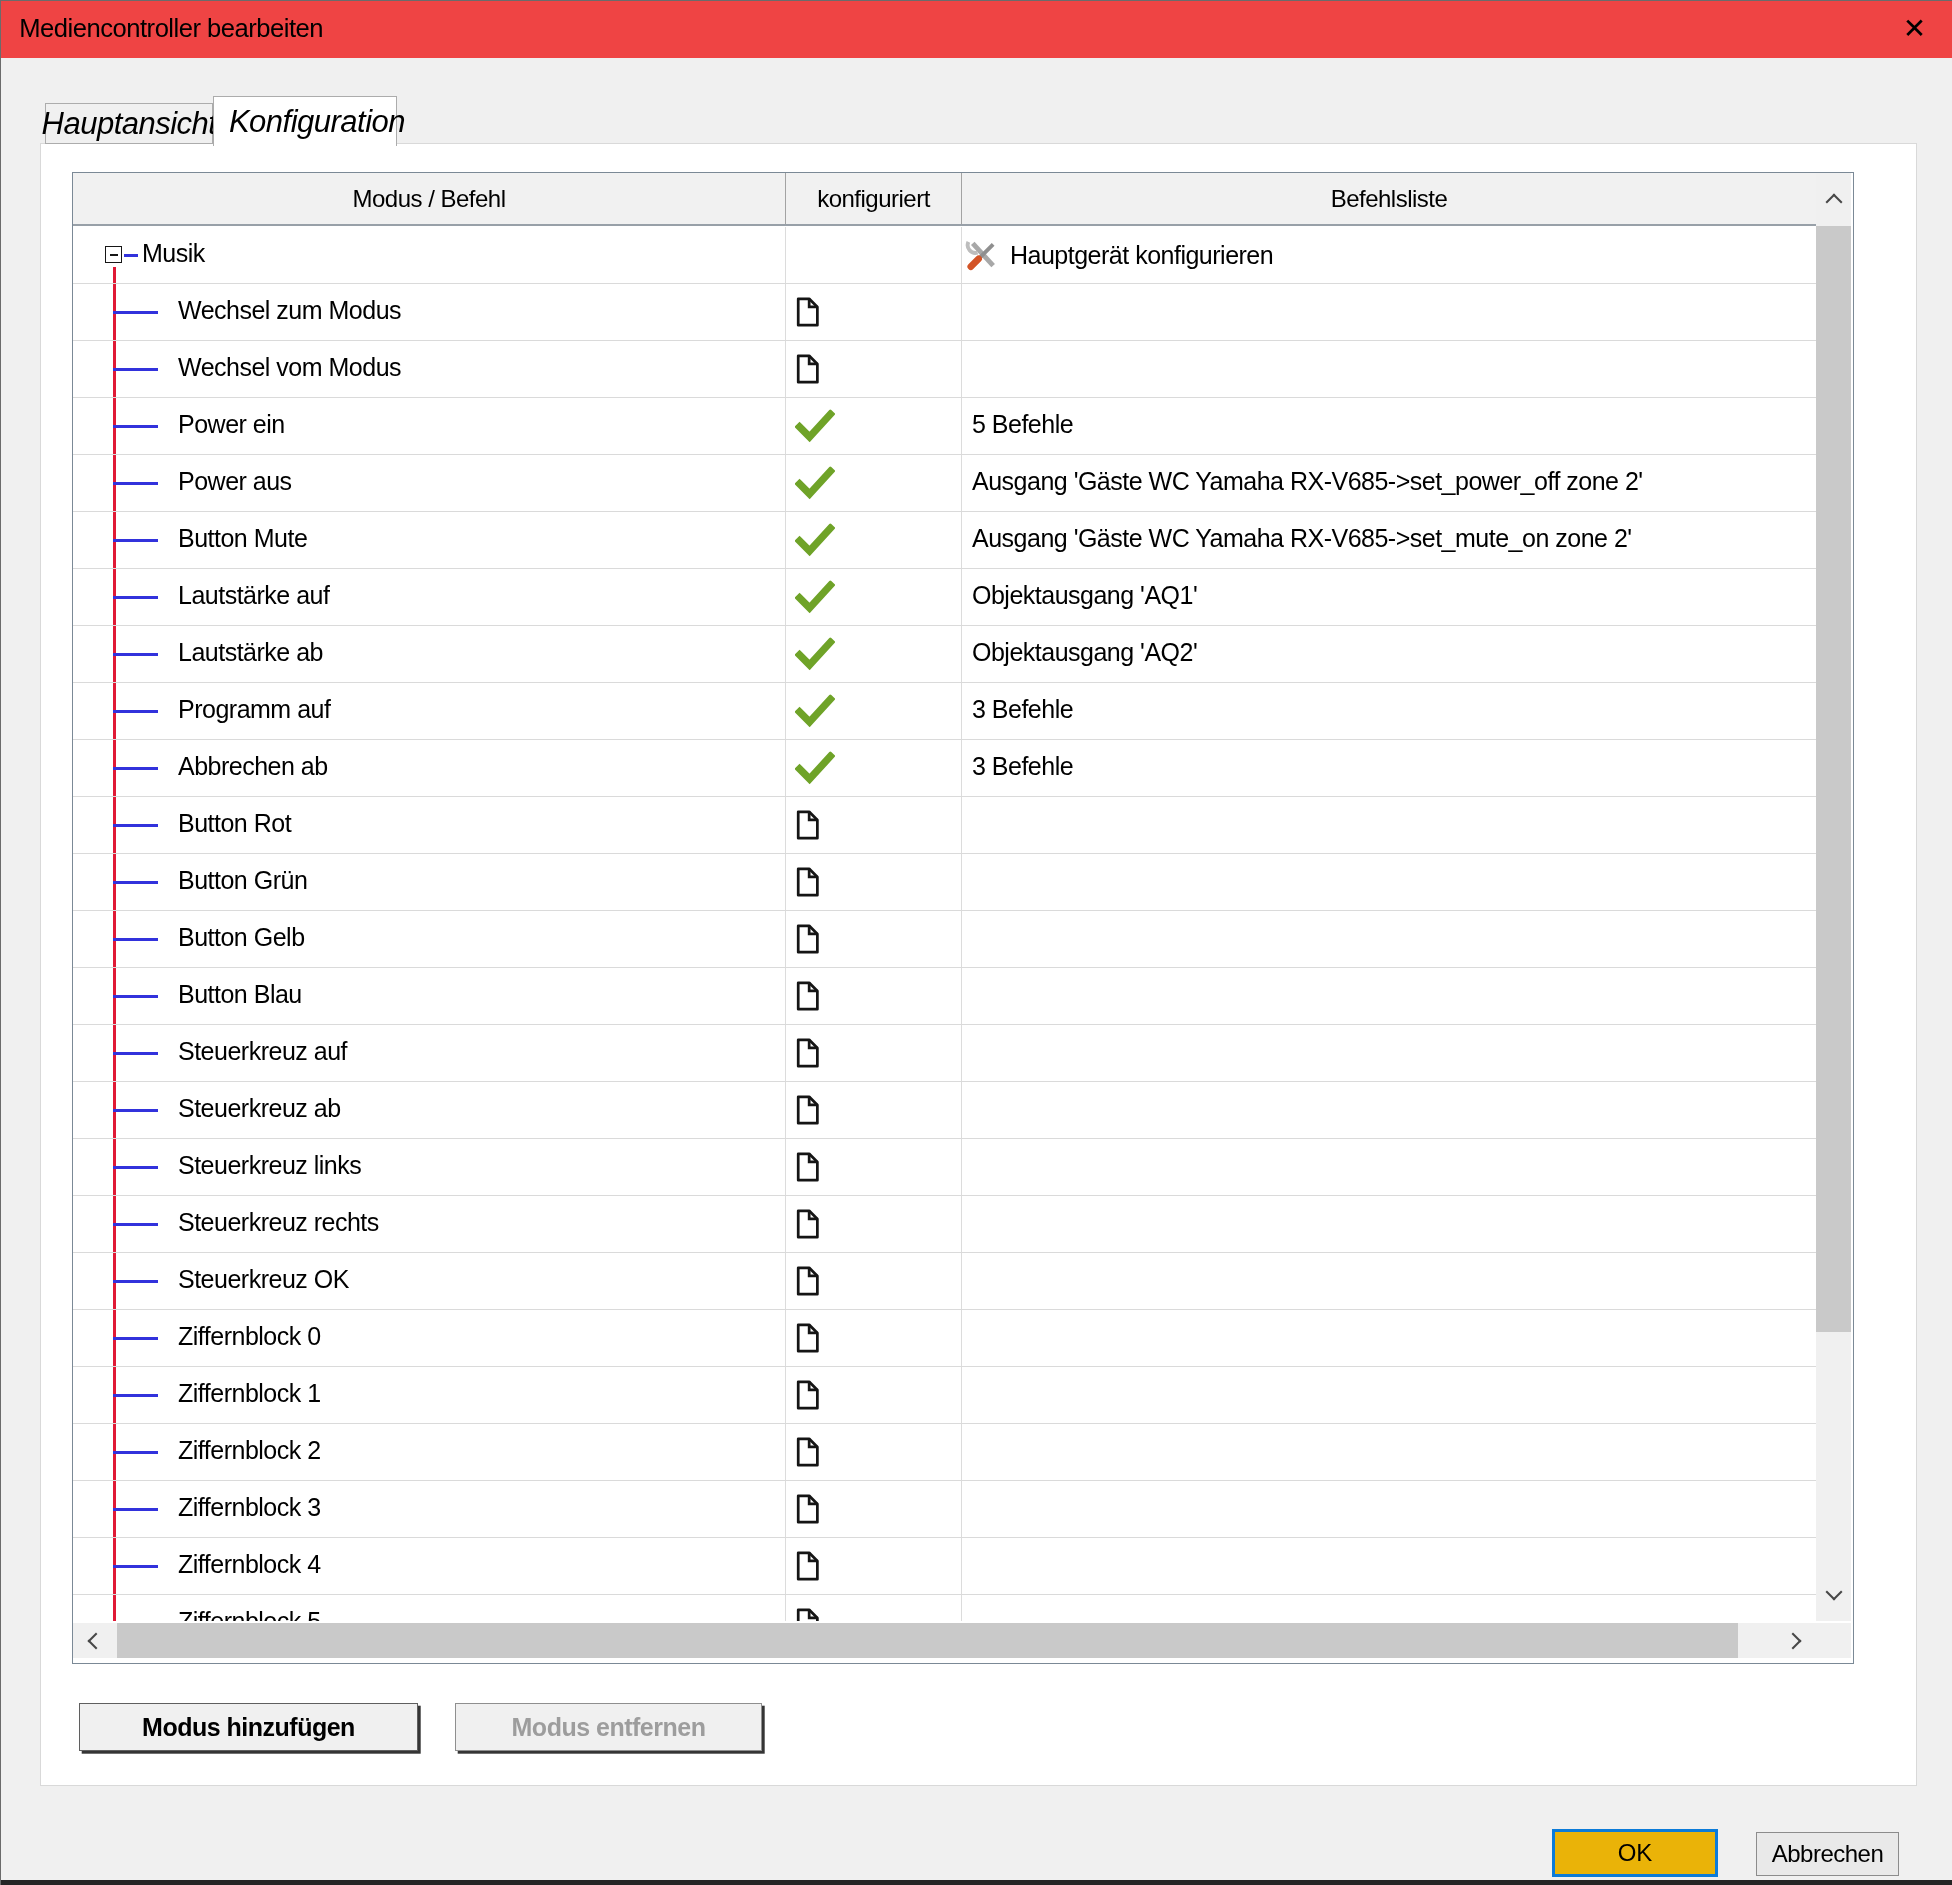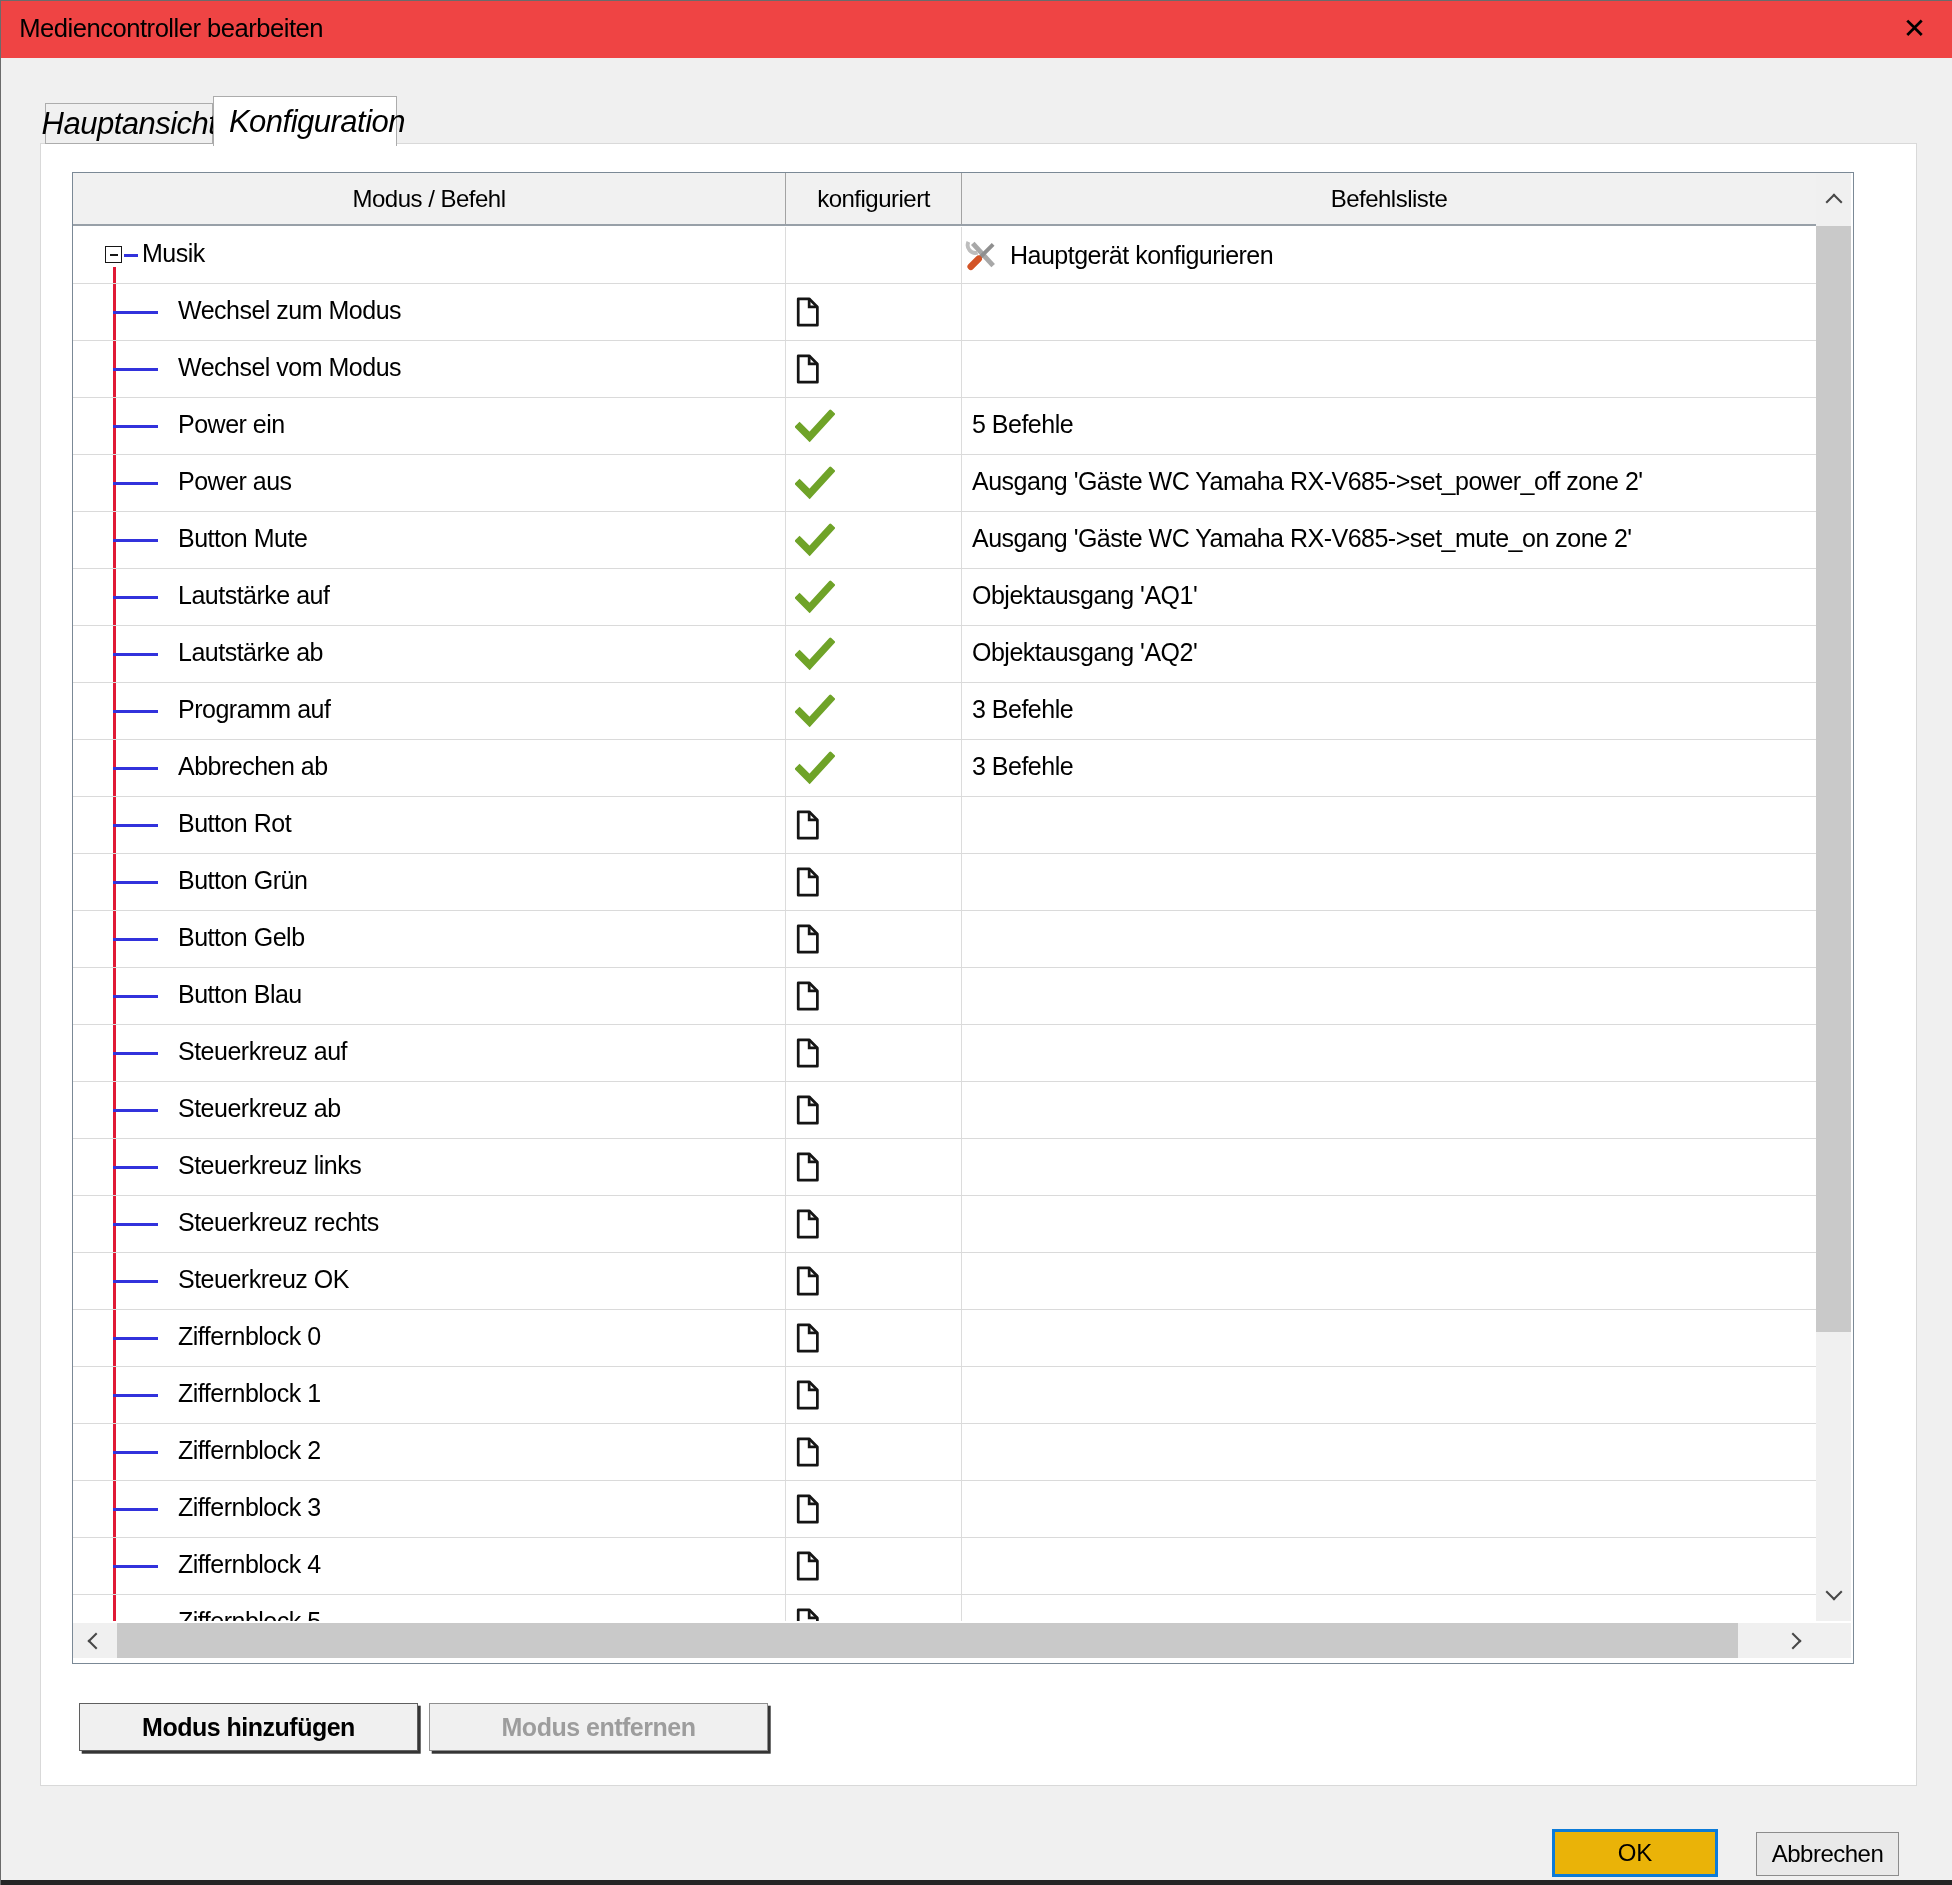--- a/index.html
+++ b/index.html
@@ -52,21 +52,21 @@
   .hs-thumb{position:absolute;left:44px;top:0;width:1621px;height:35px;background:#c9c9c9;}
   .corner{position:absolute;left:1743px;top:1450px;width:35px;height:35px;background:#f0f0f0;}
   .chev{width:10px;height:10px;border-right:2.7px solid #474747;border-bottom:2.7px solid #474747;}
   .chev-up{transform:rotate(-135deg);margin-top:4.6px;}
   .chev-down{transform:rotate(45deg);margin-bottom:4.6px;}
   .chev-left{transform:rotate(135deg);margin-left:4.6px;}
   .chev-right{transform:rotate(-45deg);margin-right:4.6px;}
   
   .mode-btn{position:absolute;top:1702px;height:48px;background:#f0f0f0;border:0.9px solid #5f5f5f;box-sizing:border-box;font-size:25px;letter-spacing:-0.5px;display:flex;align-items:center;justify-content:center;box-shadow:2.7px 2.7px 0 0 #353535;font-family:"Liberation Sans",sans-serif;font-weight:bold;}
   .btn-add{left:78px;width:339px;z-index:5;}
-  .btn-remove{left:428px;width:339px;color:#9d9d9d;border-color:#8f8f8f;z-index:5;}
+  .btn-remove{left:454px;width:307px;color:#9d9d9d;border-color:#8f8f8f;z-index:5;}
   
   .ok-btn{position:absolute;left:1551px;top:1828px;width:166px;height:48px;background:#eab308;border:3.7px solid #0c7bd8;box-sizing:border-box;font-size:24px;display:flex;align-items:center;justify-content:center;font-family:"Liberation Sans",sans-serif;}
   .cancel-btn{position:absolute;left:1755px;top:1831px;width:143px;height:44px;background:#e9e9e9;border:1.8px solid #8c8c8c;box-sizing:border-box;font-size:24px;letter-spacing:-0.5px;display:flex;align-items:center;justify-content:center;font-family:"Liberation Sans",sans-serif;}
   .bottom-strip{position:absolute;left:0;top:1879px;width:100%;height:7.3px;background:#242424;}
 </style>
 </head>
 <body>
 
 <div class="window">
 

